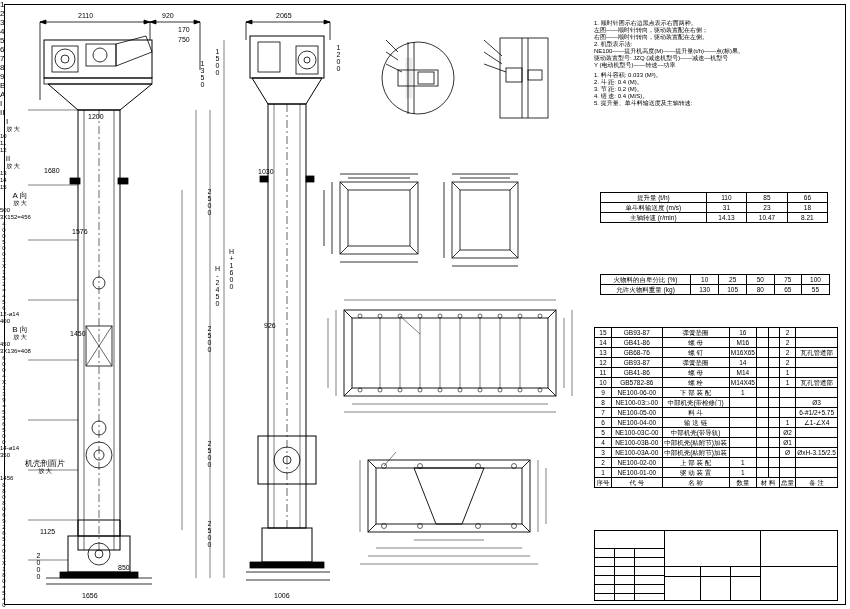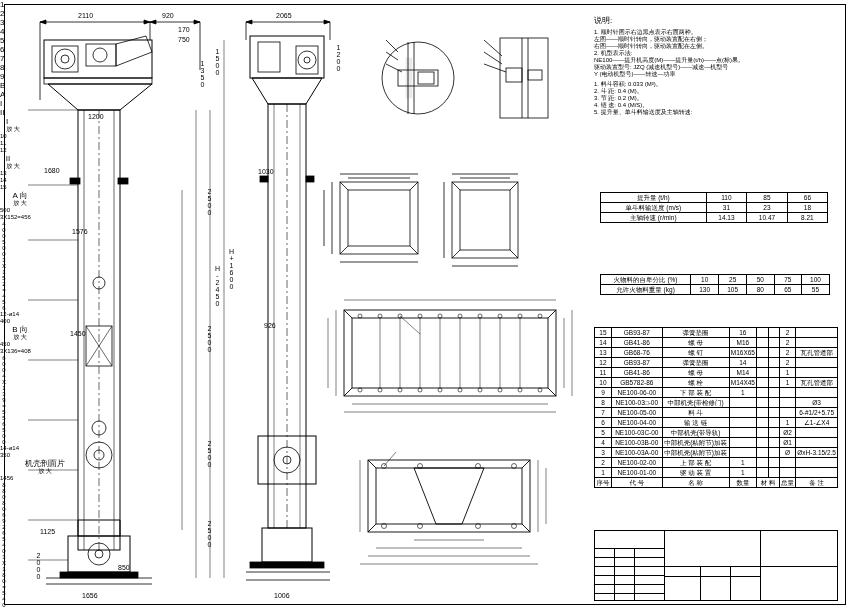--- a/index.html
+++ b/index.html
@@ -343,21 +343,20 @@
       <line x1="376" y1="548" x2="522" y2="548" stroke-width="0.5"></line>
       <line x1="368" y1="556" x2="530" y2="556" stroke-width="0.5"></line>
       <line x1="360" y1="564" x2="538" y2="564" stroke-width="0.5"></line>
       <line x1="538" y1="460" x2="538" y2="532" stroke-width="0.5"></line>
       <line x1="546" y1="468" x2="546" y2="524" stroke-width="0.5"></line>
       <line x1="384" y1="466" x2="396" y2="452" stroke-width="0.5"></line>
     </g>
   </svg>
 
   <div style="position:absolute;left:594px;top:16px;width:244px;">
-    <div class="t8" style="position:relative;left:0;top:0;">说明:</div>
     <div style="position:relative;margin-top:4px;">
       <div class="t6" style="position:relative;">1. 顺时针图示右边黑点表示右面两种。</div>
       <div class="t6" style="position:relative;">   左图——顺时针转向，驱动装置配在右侧；</div>
       <div class="t6" style="position:relative;">   右图——顺时针转向，驱动装置配在左侧。</div>
       <div class="t6" style="position:relative;">2. 机型表示法:</div>
       <div class="t6" style="position:relative;">   NE100——提升机高度(M)——提升量(t/h)——点(标)果。</div>
       <div class="t6" style="position:relative;">   驱动装置型号: JZQ (减速机型号)——减速—机型号</div>
       <div class="t6" style="position:relative;">                 Y (电动机型号)——转速—功率</div>
     </div>
     <div style="position:relative;margin-top:3px;">

